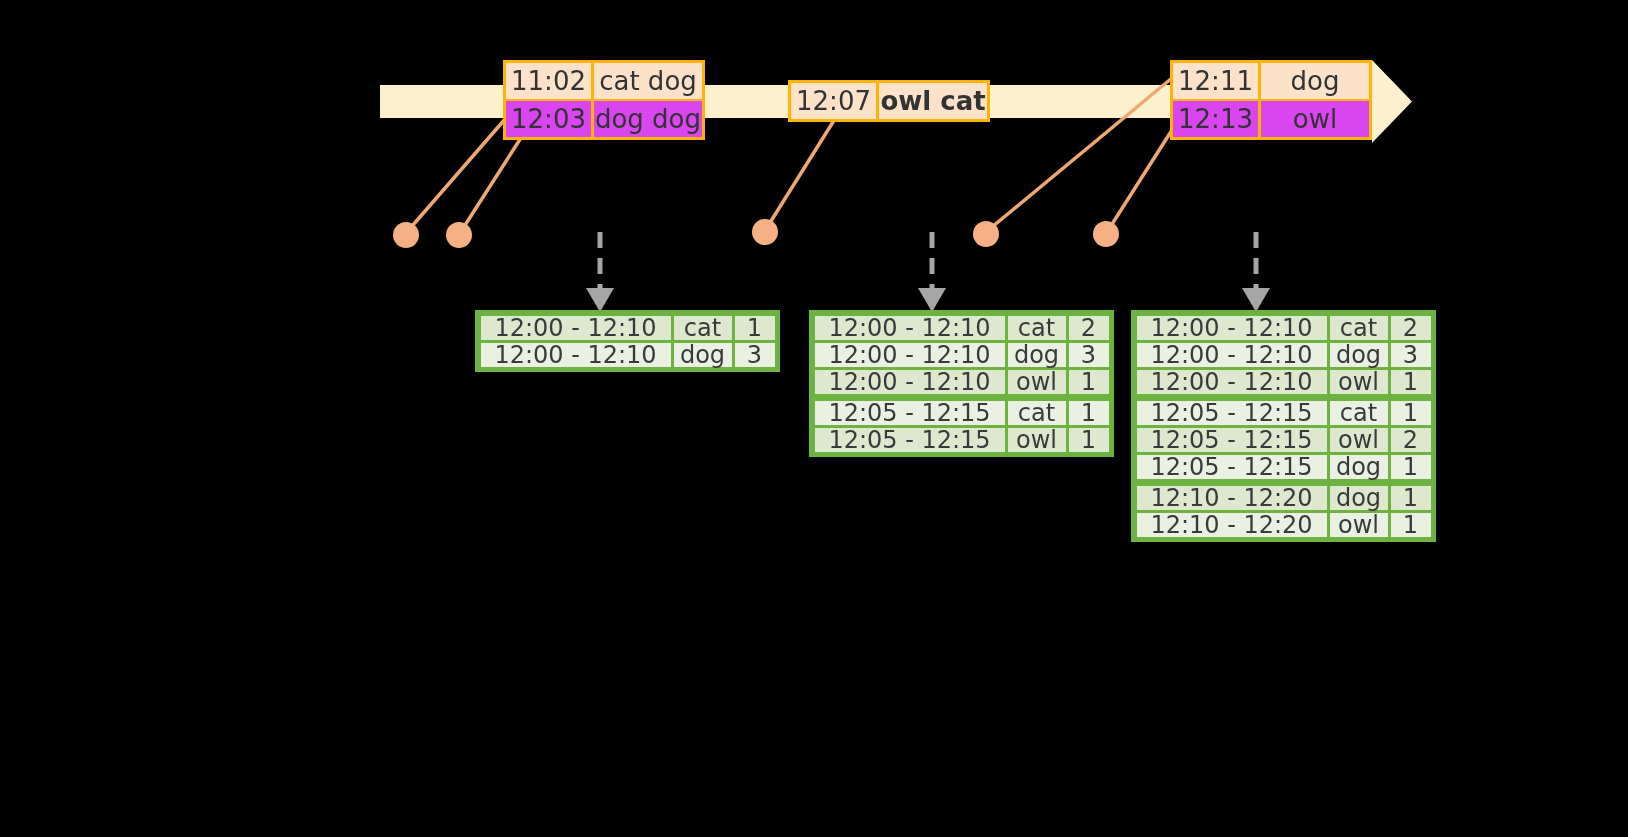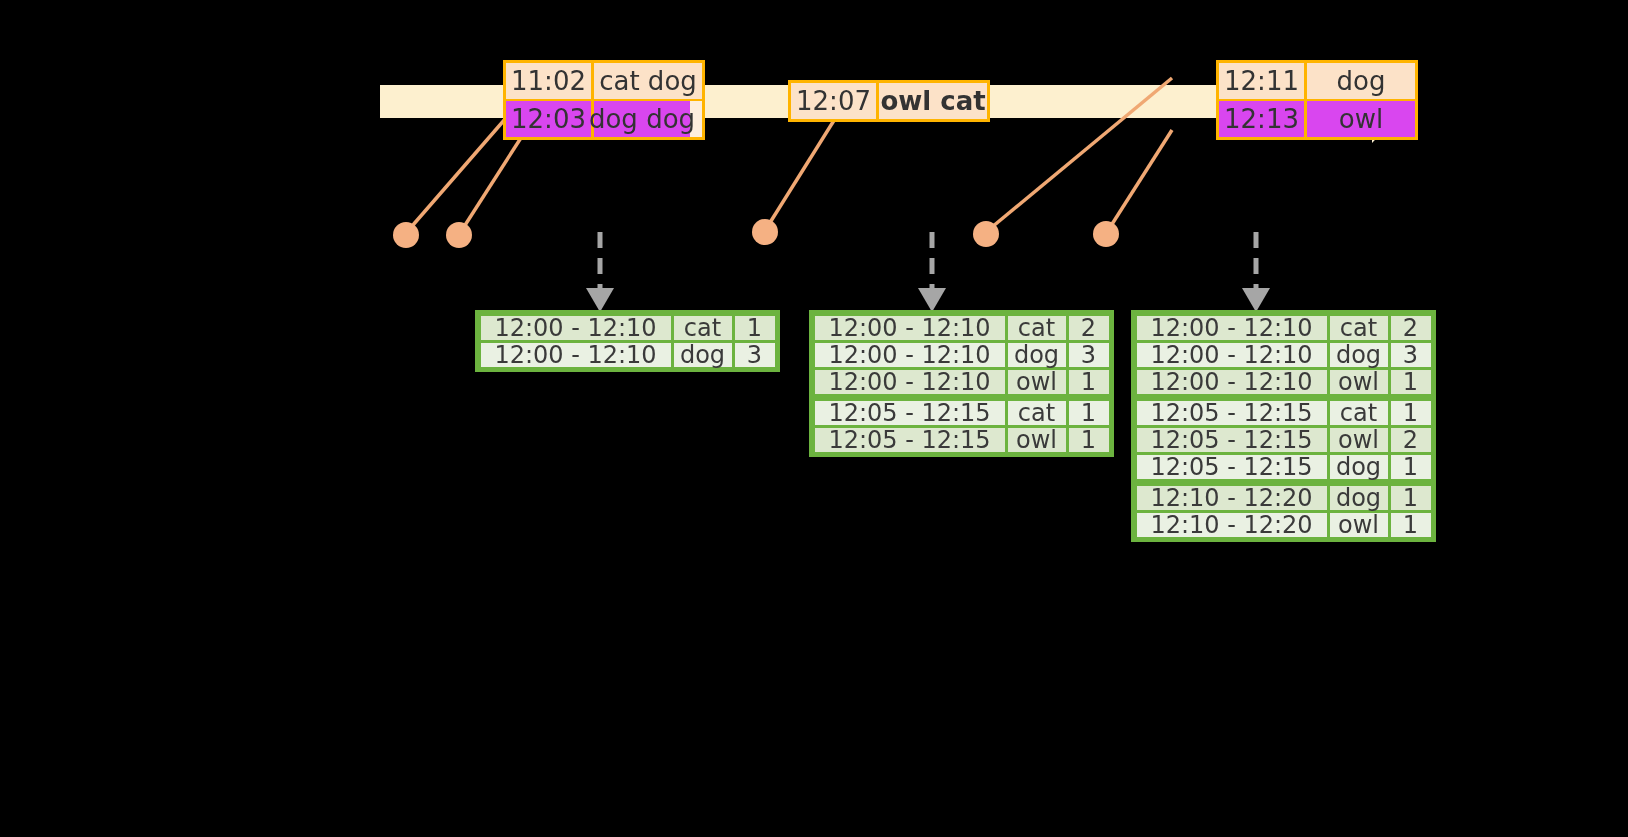--- a/index.html
+++ b/index.html
@@ -126,32 +126,32 @@
     </g>
   </svg>
 
   <div class="event-table" style="left:503px; top:60px;">
     <div class="ev-row shade">
       <div class="ev-cell ev-time" style="width:85px;">11:02</div>
       <div class="ev-cell ev-words" style="width:108px;">cat dog</div>
     </div>
     <div class="ev-row plain">
       <div class="ev-cell ev-time" style="width:85px;">12:03</div>
-      <div class="ev-cell ev-words" style="width:96px;">dog dog</div>
+      <div class="ev-cell ev-words" style="width:108px;">dog dog</div>
     </div>
   </div>
 
   <div class="event-table" style="left:788px; top:80px;">
     <div class="ev-row shade">
       <div class="ev-cell ev-time" style="width:85px;">12:07</div>
       <div class="ev-cell ev-words" style="width:108px;font-weight:bold;">owl cat</div>
     </div>
   </div>
 
-  <div class="event-table" style="left:1216px; top:60px;">
+  <div class="event-table" style="left:1170px; top:60px;">
     <div class="ev-row shade">
       <div class="ev-cell ev-time" style="width:85px;">12:11</div>
       <div class="ev-cell ev-words" style="width:108px;">dog</div>
     </div>
     <div class="ev-row plain">
       <div class="ev-cell ev-time" style="width:85px;">12:13</div>
       <div class="ev-cell ev-words" style="width:108px;">owl</div>
     </div>
   </div>
 

